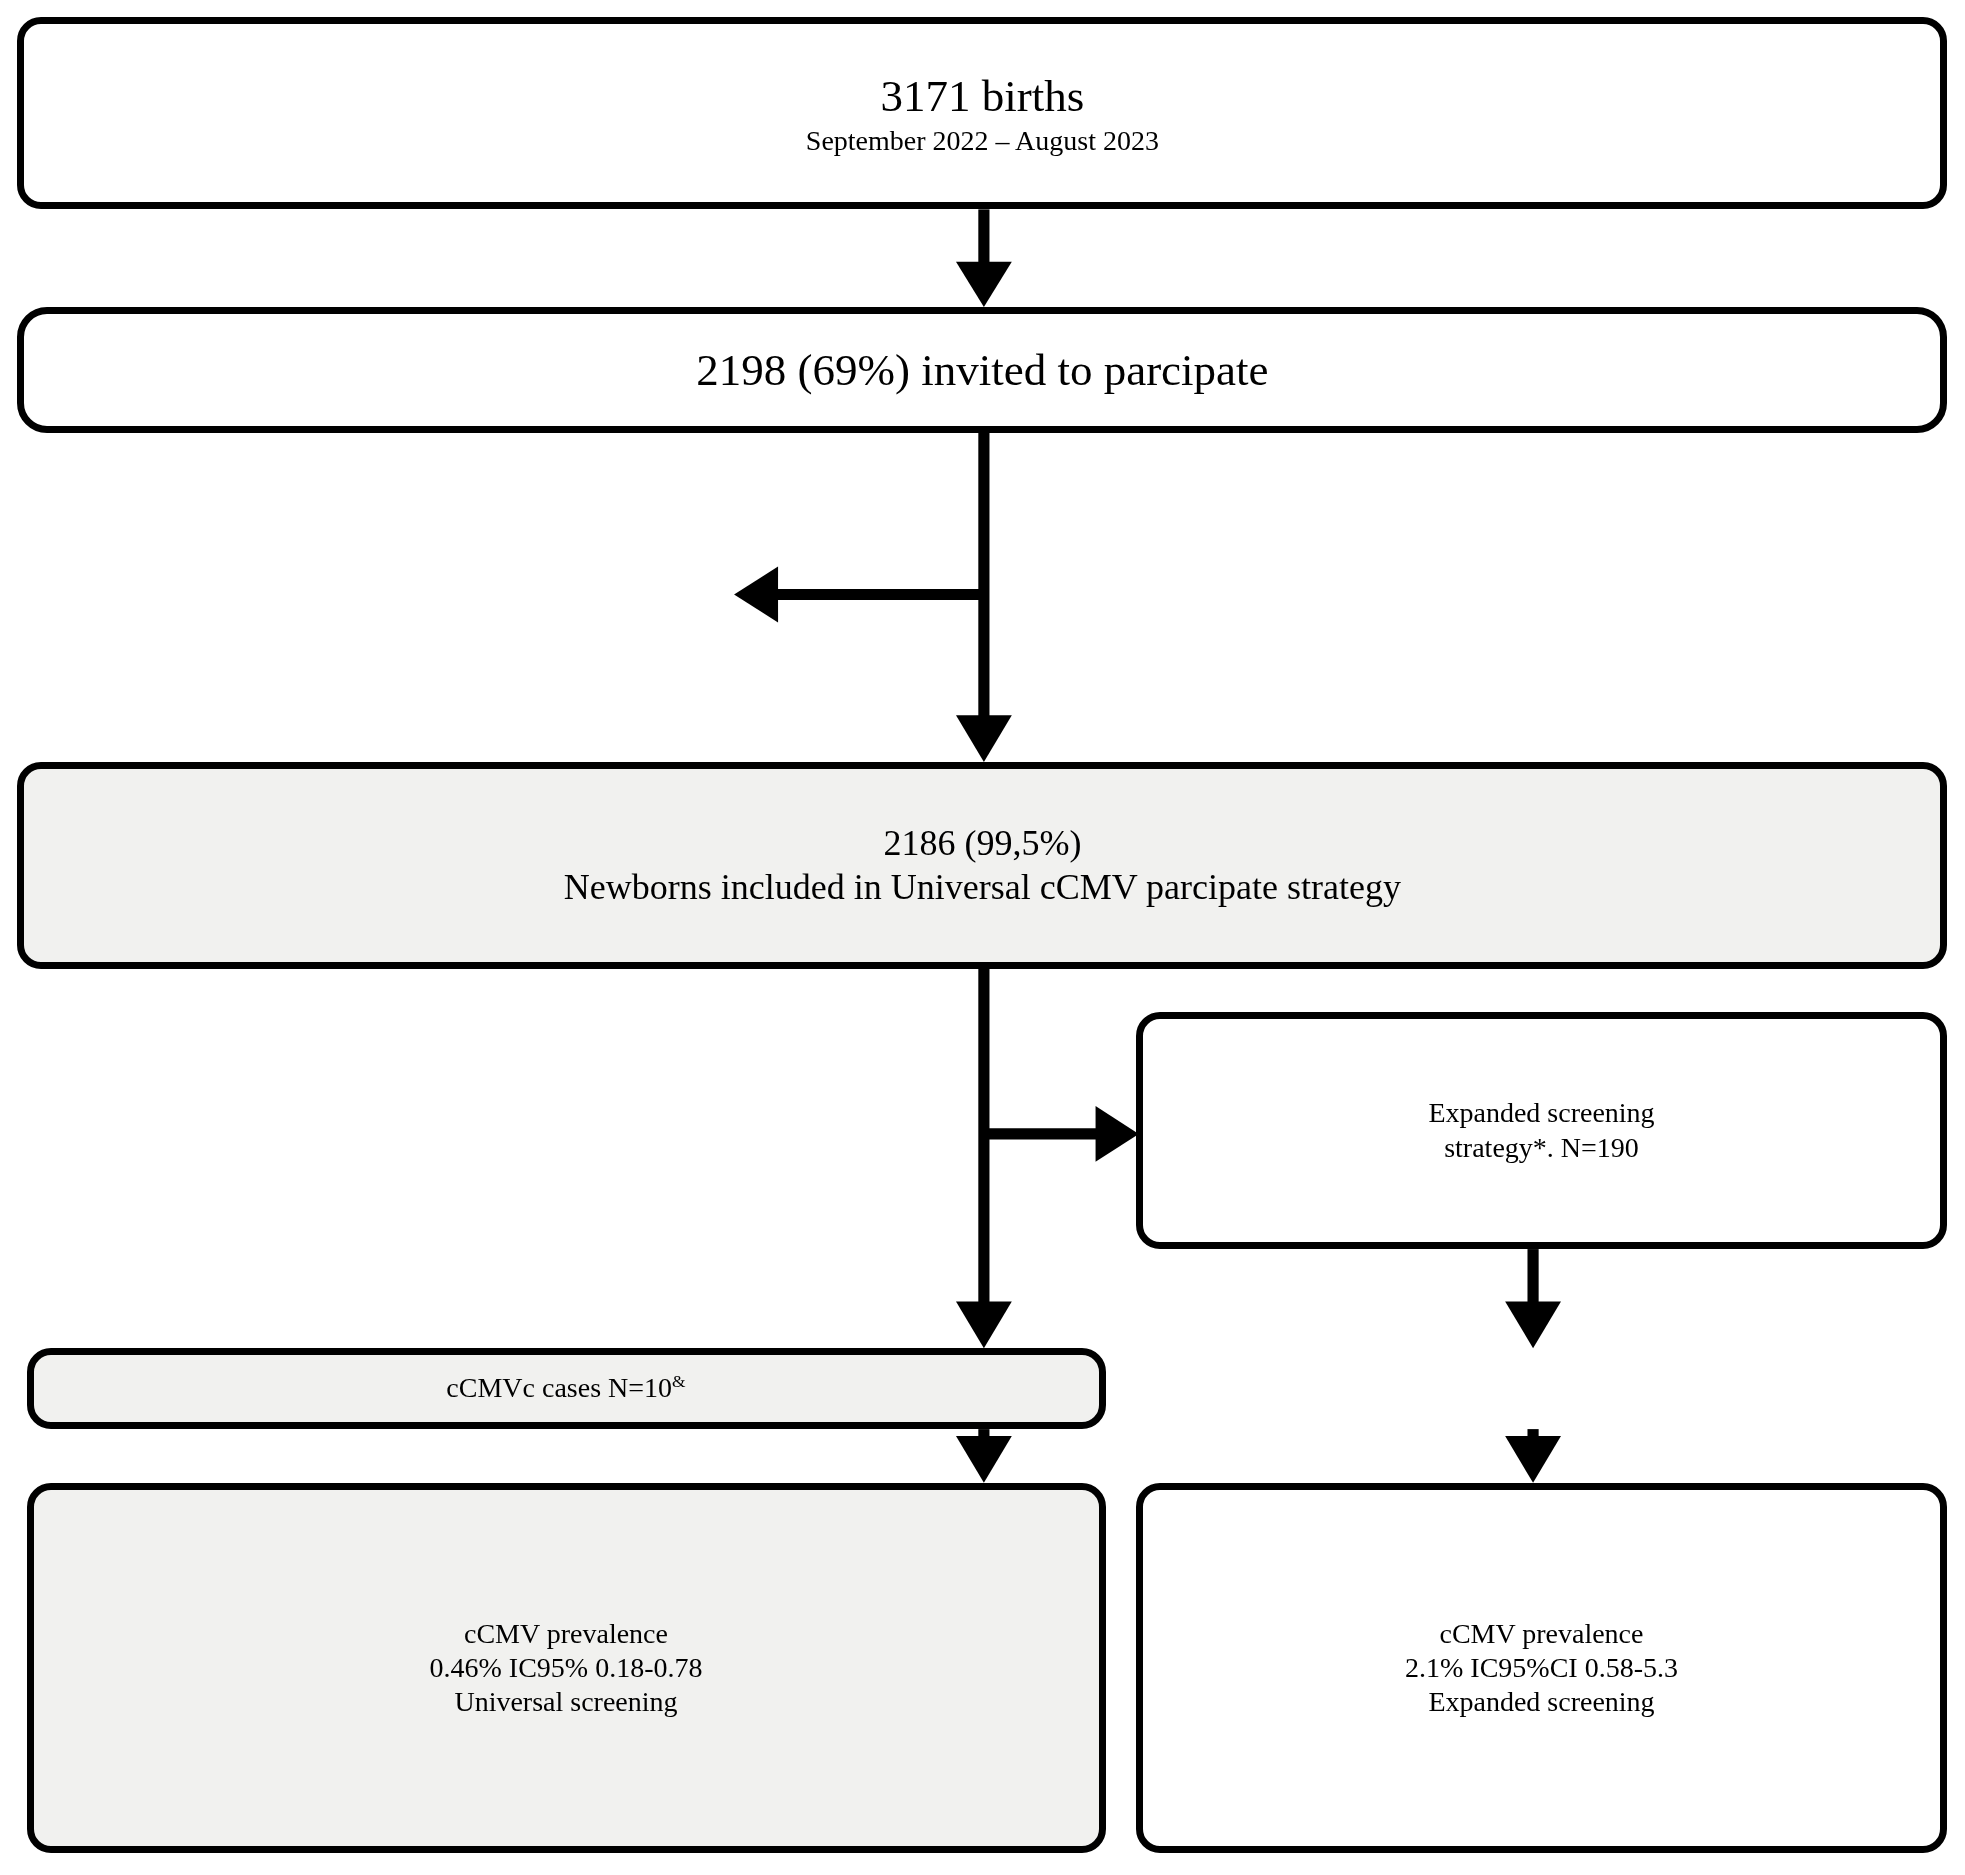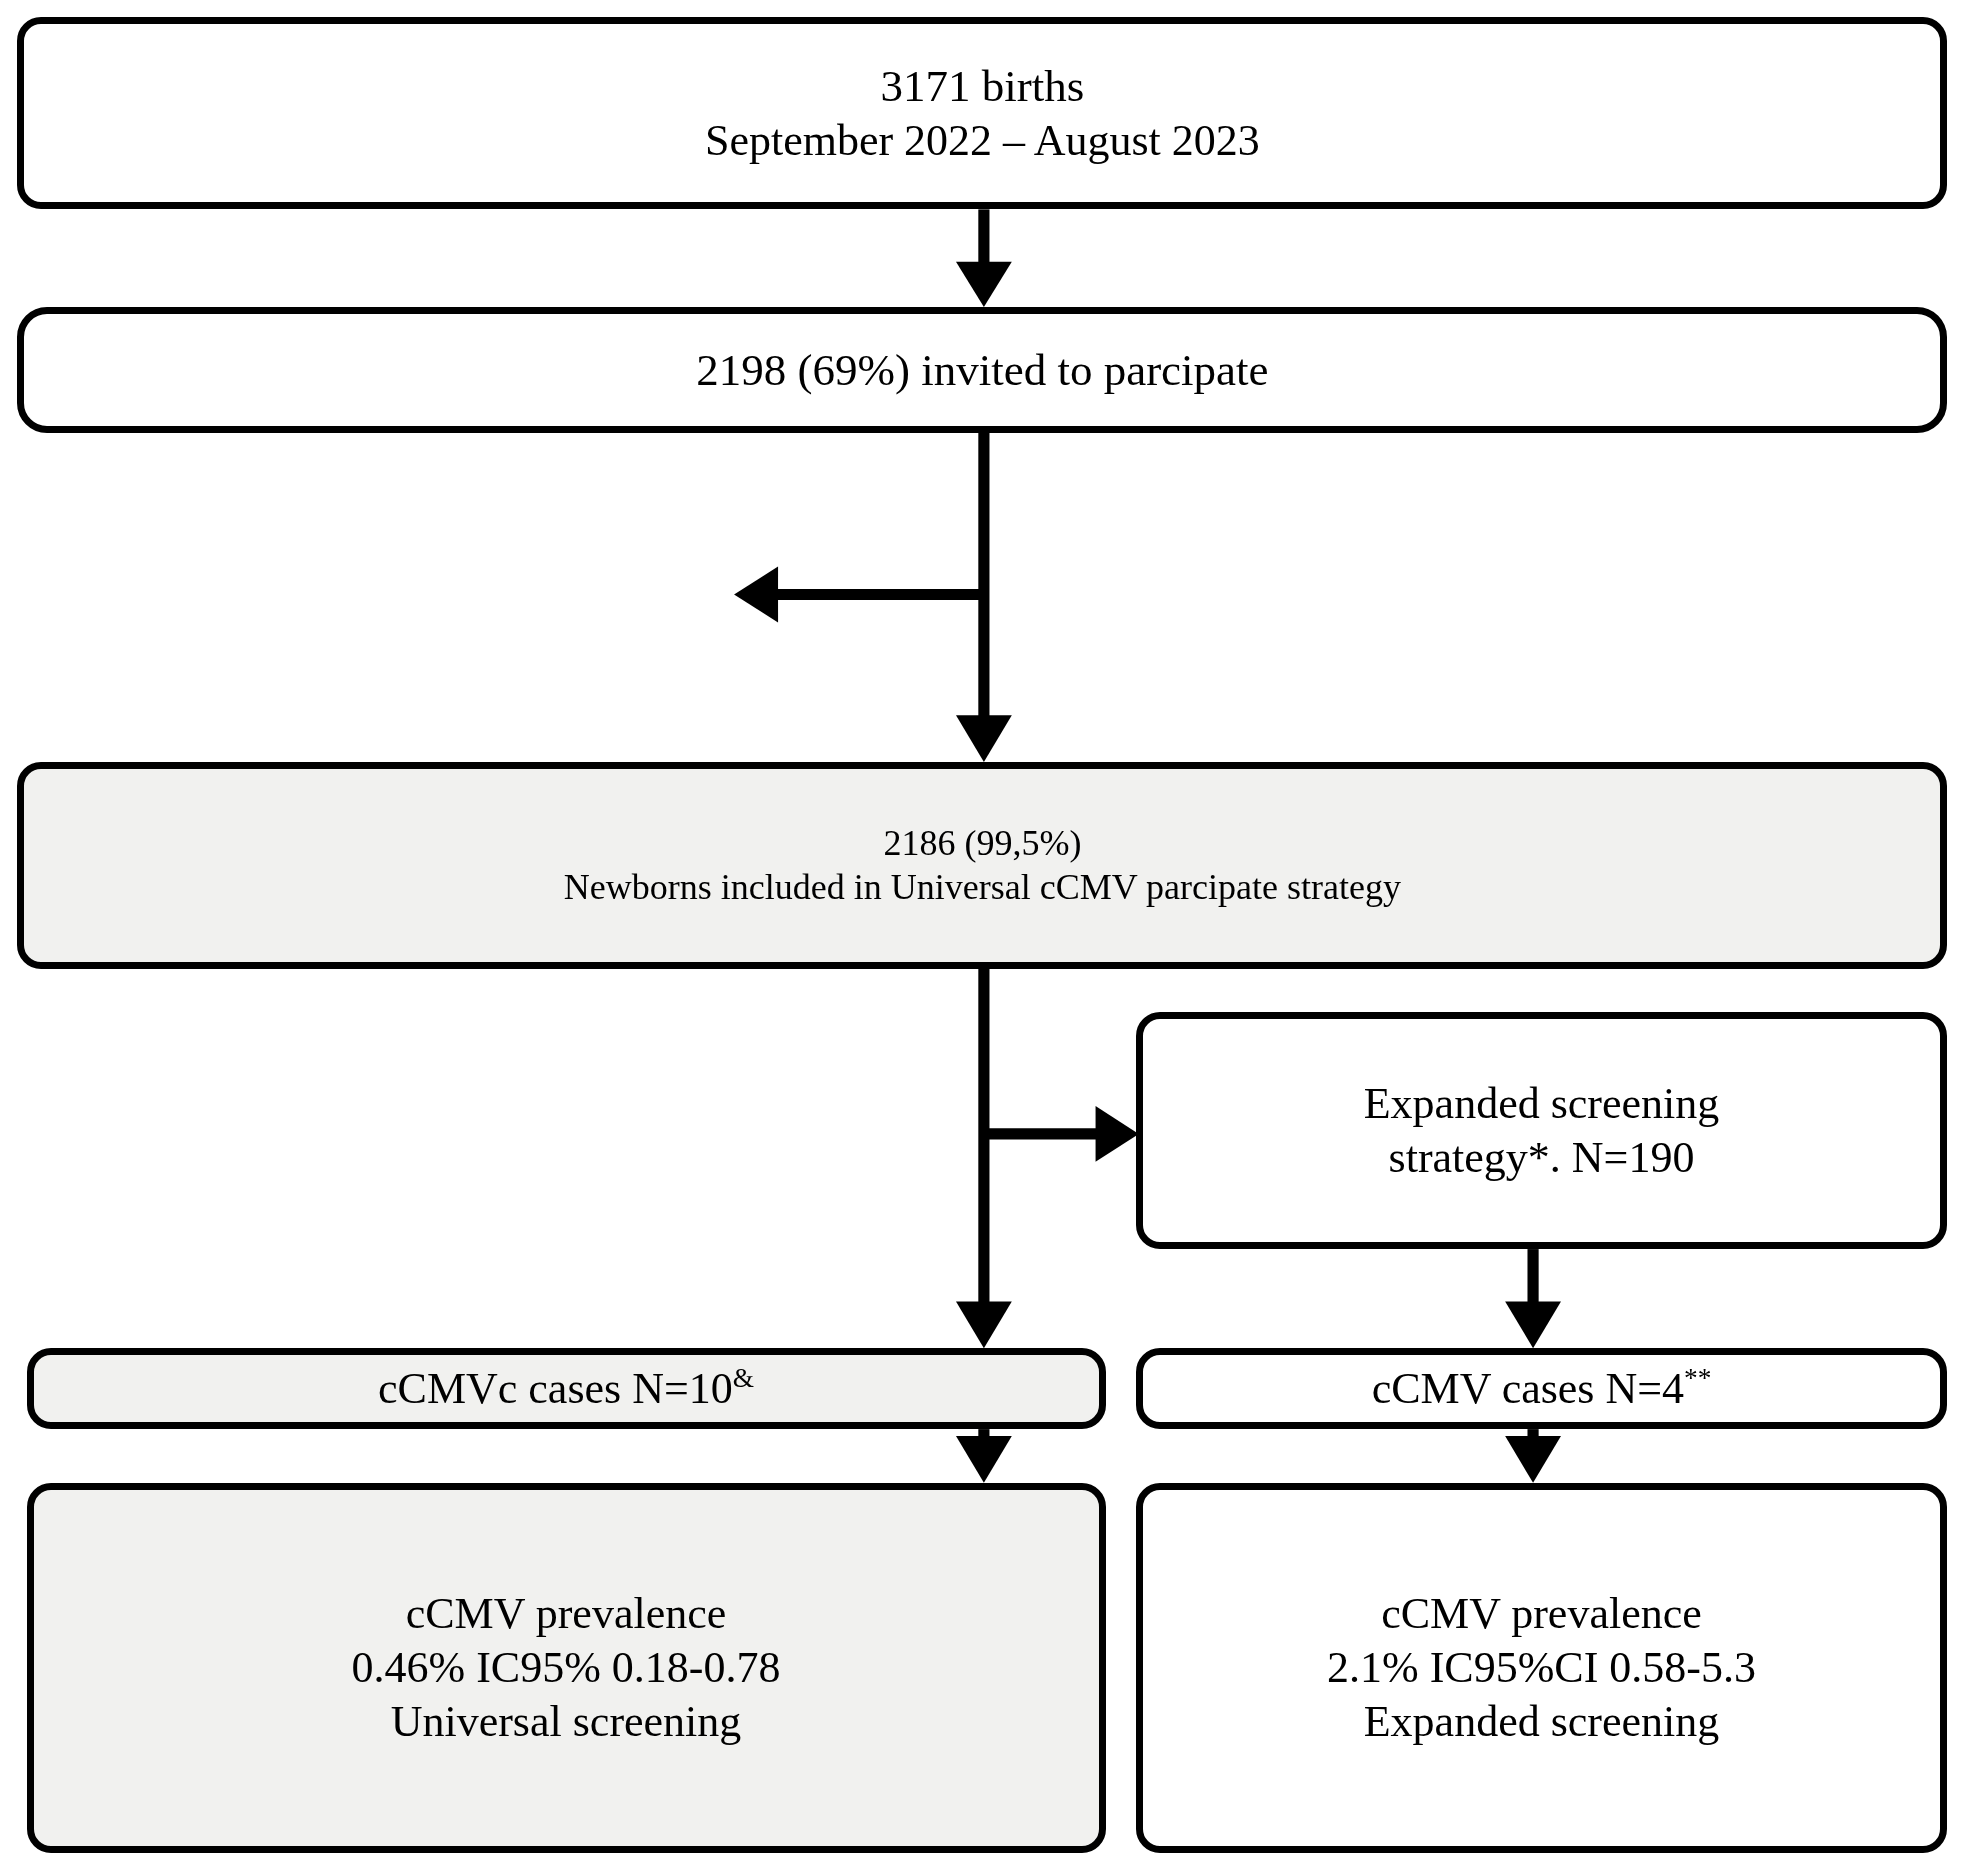--- a/index.html
+++ b/index.html
@@ -34,21 +34,21 @@
   }
   .node.shaded {
     background: #f1f1ef;
   }
   .node .line {
     display: block;
     white-space: nowrap;
   }
   .fs-big   { font-size: 45px; }
   .fs-mid   { font-size: 36px; }
-  .fs-reg   { font-size: 44px; }
+  .fs-reg   { font-size: 28px; }
   sup.marker {
     font-size: 0.62em;
     vertical-align: super;
     line-height: 0;
   }
   .connector-layer {
     position: absolute;
     left: 0;
     top: 0;
     width: 1965px;
@@ -128,25 +128,20 @@
     <span class="line fs-reg">Expanded screening</span>
     <span class="line fs-reg">strategy*.  N=190</span>
   </div>
 
   <div class="node shaded" style="left:26.5px; top:1348px; width:1079px; height:81px;">
     <span class="line fs-reg">
       <span>cCMVc cases N=10</span><sup class="marker">&amp;</sup>
     </span>
   </div>
 
-  <div class="node" style="left:1136px; top:1348px; width:811px; height:81px;">
-    <span class="line fs-reg">
-      <span>cCMV cases N=4</span><sup class="marker">**</sup>
-    </span>
-  </div>
 
   <div class="node shaded" style="left:26.5px; top:1483px; width:1079px; height:370px;">
     <span class="line fs-reg">cCMV prevalence</span>
     <span class="line fs-reg">0.46% IC95% 0.18-0.78</span>
     <span class="line fs-reg">Universal screening</span>
   </div>
 
   <div class="node" style="left:1136px; top:1483px; width:811px; height:370px;">
     <span class="line fs-reg">cCMV prevalence</span>
     <span class="line fs-reg">2.1% IC95%CI 0.58-5.3</span>

